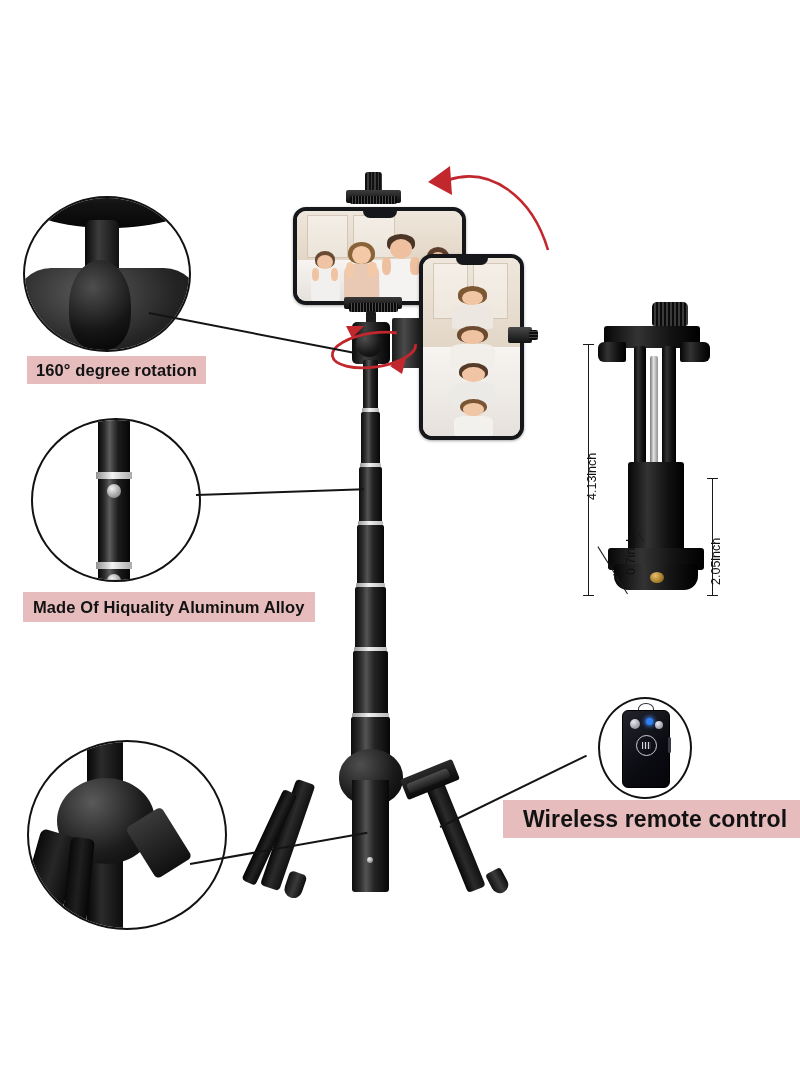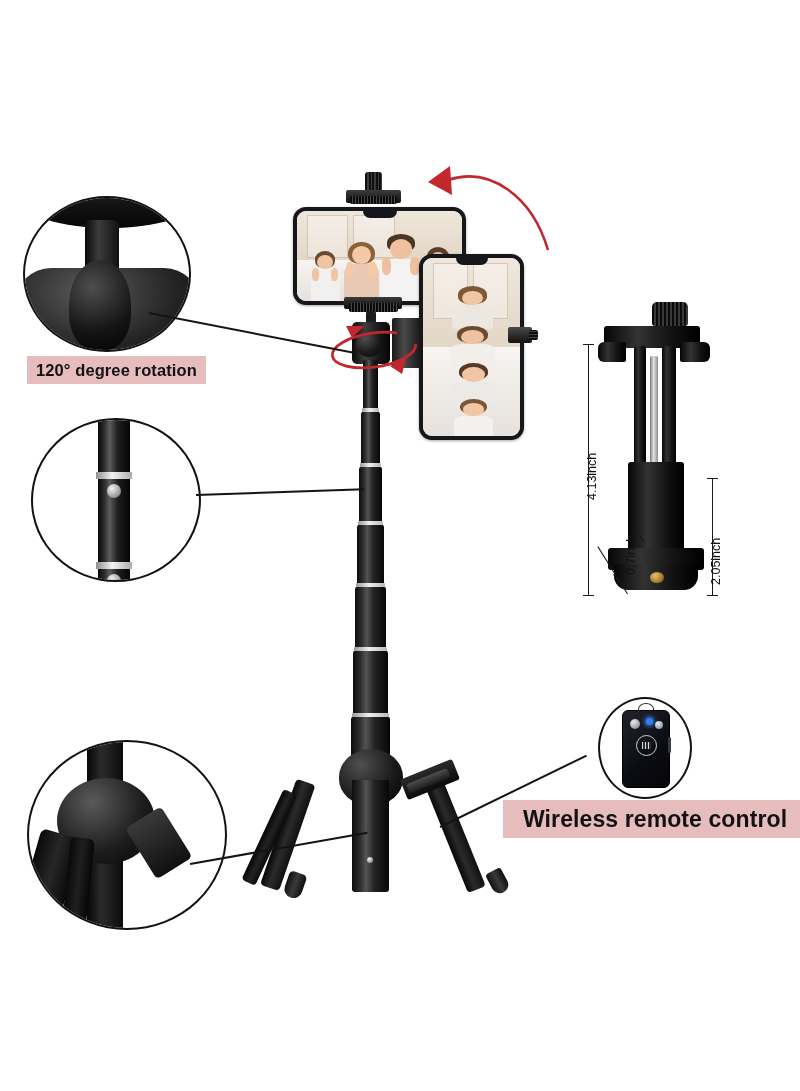--- a/index.html
+++ b/index.html
@@ -365,16 +365,17 @@
   </div>
 
   <div class="lead" style="left:149px;top:312px;width:210px;transform:rotate(11deg);"></div>
 
   <div class="lead" style="left:196px;top:494px;width:168px;transform:rotate(-2deg);"></div>
 
   <div class="lead" style="left:190px;top:863px;width:180px;transform:rotate(-10deg);"></div>
 
   <div class="lead" style="left:440px;top:826px;width:163px;transform:rotate(-26deg);"></div>
 
-  <div class="chip c1">120° degree rotation</div>
+  <div class="chip c1">160° degree rotation</div>
+  <div class="chip c2">Made Of Hiquality Aluminum Alloy</div>
   <div class="chip c4">Wireless remote control</div>
 
 </div>
 
 </body></html>

